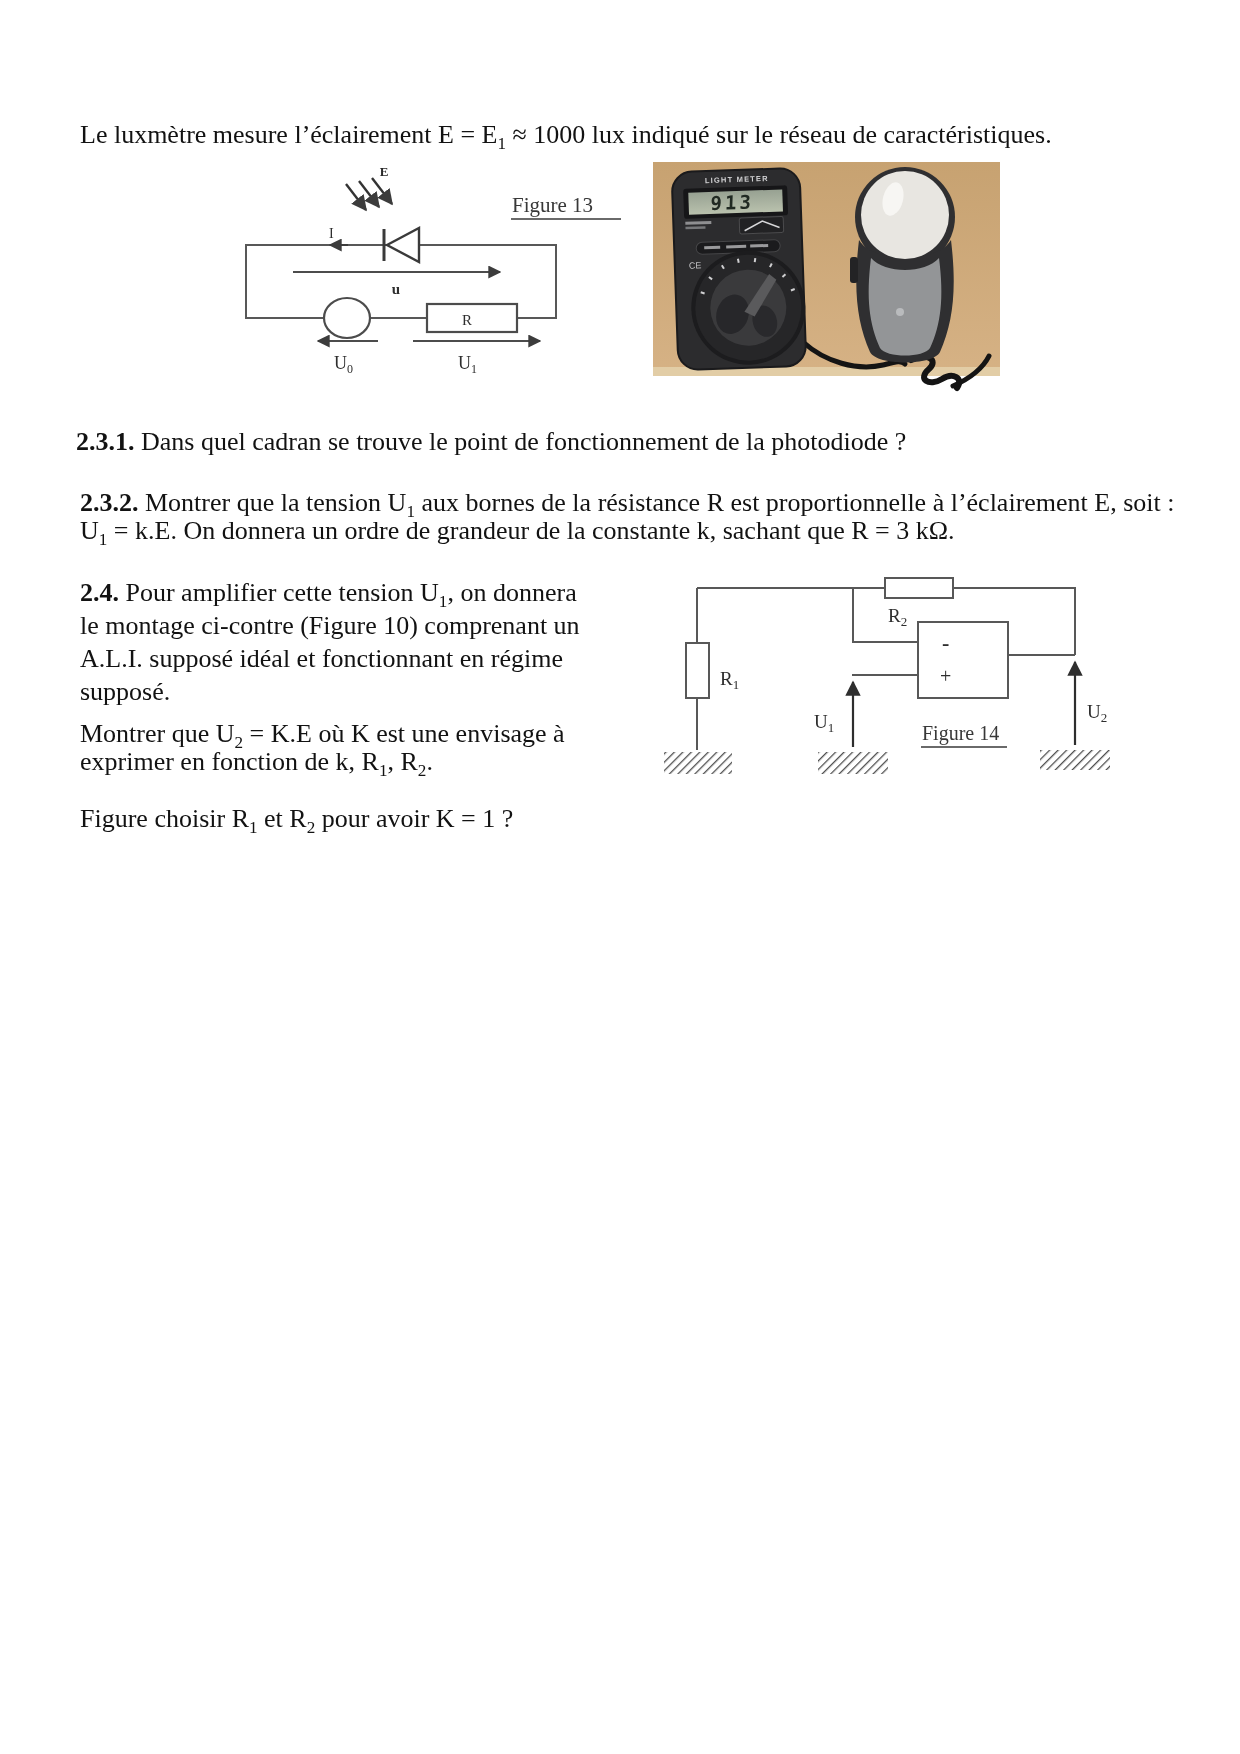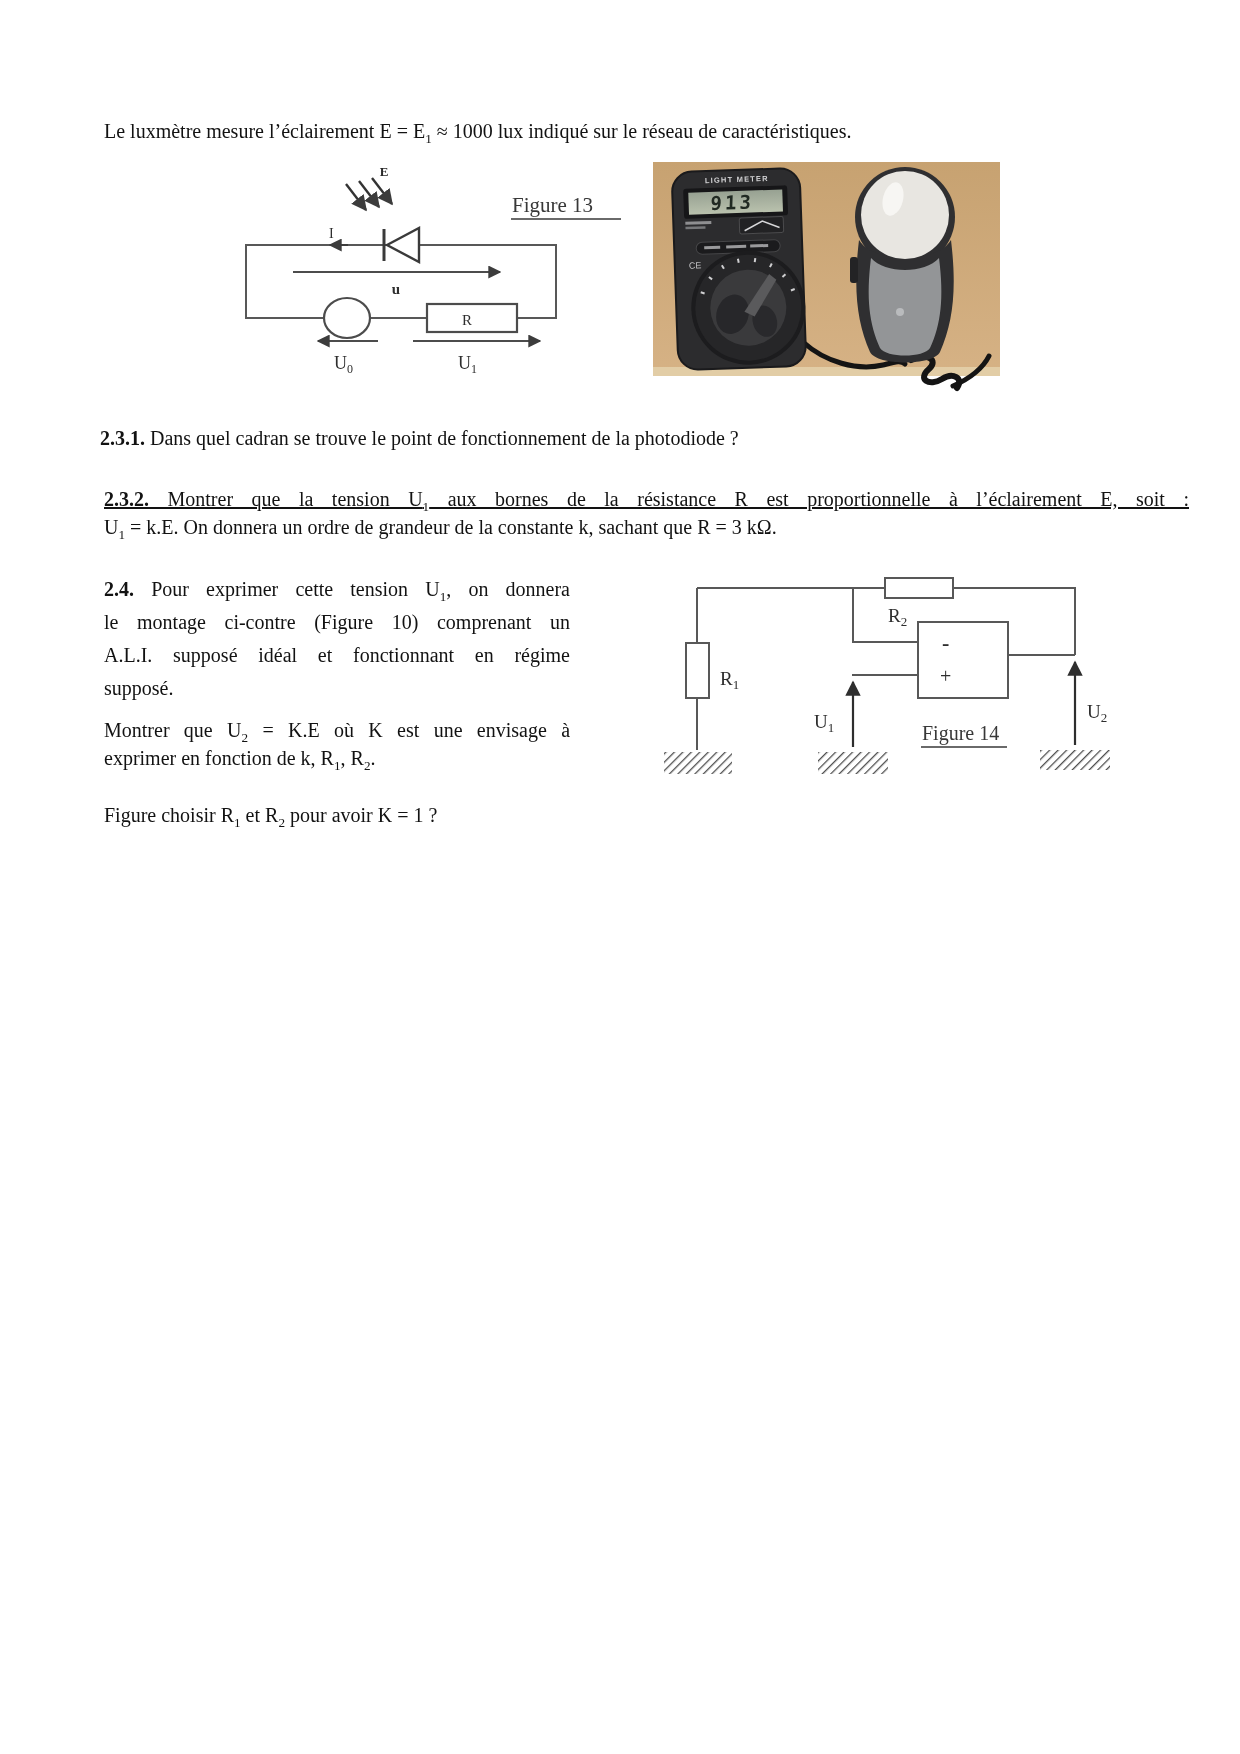--- a/index.html
+++ b/index.html
@@ -1,21 +1,21 @@
 <!DOCTYPE html>
 <html><head>
 <meta charset="utf-8">
 <style>
   html,body { margin:0; padding:0; }
   body {
     width:1240px; height:1754px; position:relative;
     background:#ffffff; color:#121212;
     font-family:"Liberation Serif", serif;
   }
-  .line { position:absolute; font-size:20px; line-height:1.2; white-space:nowrap;margin-left:24px; }
+  .line { position:absolute; font-size:26px; line-height:1.2; white-space:nowrap; }
   .just { text-align:justify; text-align-last:justify; }
   .w-full { width:1085px; }
   .w-col  { width:466px; }
   .b { font-weight:bold; }
   sub.s { font-size:0.66em; line-height:0; }
   svg { position:absolute; overflow:visible; }
   .fig-stroke { stroke:#585858; stroke-width:2; fill:none; }
 </style>
 </head>
 <body>
@@ -133,29 +133,29 @@
     <circle cx="252" cy="53" r="44" fill="#e8e6e1"></circle>
     <ellipse cx="240" cy="37" rx="10" ry="17" fill="#f7f6f3" transform="rotate(14 240 37)"></ellipse>
     <circle cx="247" cy="150" r="4" fill="#b9bbbd"></circle>
   </g>
 </svg>
 
 <div class="line" style="left:76px; top:426px;">
   <span class="b">2.3.1.</span><span> Dans quel cadran se trouve le point de fonctionnement de la photodiode ?</span>
 </div>
 
-<div class="line just w-full" style="left:80px; top:487px;text-decoration:underline;">
+<div class="line just w-full" style="left:80px; top:487px;">
   <span class="b">2.3.2.</span><span> Montrer que la tension U</span><sub class="s">1</sub><span> aux bornes de la résistance R est proportionnelle à l’éclairement E, soit :</span>
 </div>
 <div class="line" style="left:80px; top:515px;">
   <span>U</span><sub class="s">1</sub><span> = k.E. On donnera un ordre de grandeur de la constante k, sachant que R = 3 kΩ.</span>
 </div>
 
 <div class="line just w-col" style="left:80px; top:577px;">
-  <span class="b">2.4.</span><span> Pour exprimer cette tension U</span><sub class="s">1</sub><span>, on donnera</span>
+  <span class="b">2.4.</span><span> Pour amplifier cette tension U</span><sub class="s">1</sub><span>, on donnera</span>
 </div>
 <div class="line just w-col" style="left:80px; top:610px;">
   <span>le montage ci-contre (Figure 10) comprenant un</span>
 </div>
 <div class="line just w-col" style="left:80px; top:643px;">
   <span>A.L.I. supposé idéal et fonctionnant en régime</span>
 </div>
 <div class="line" style="left:80px; top:676px;">
   <span>supposé.</span>
 </div>

